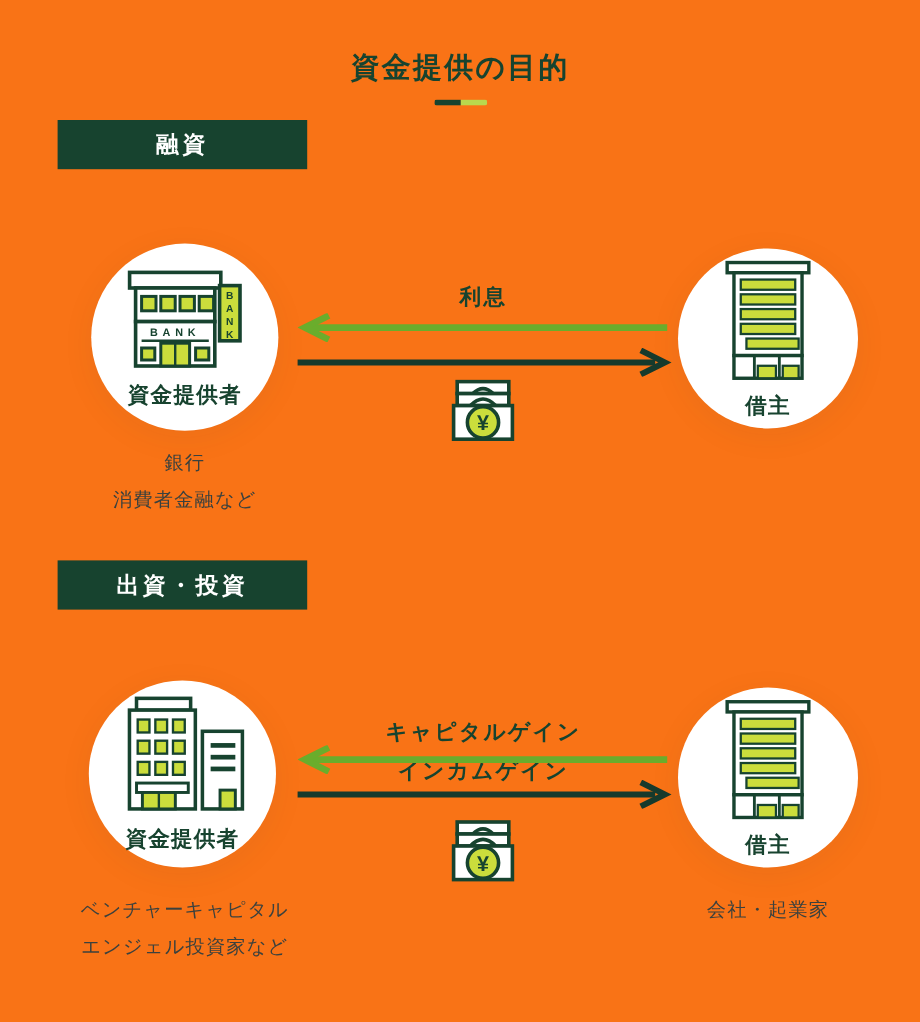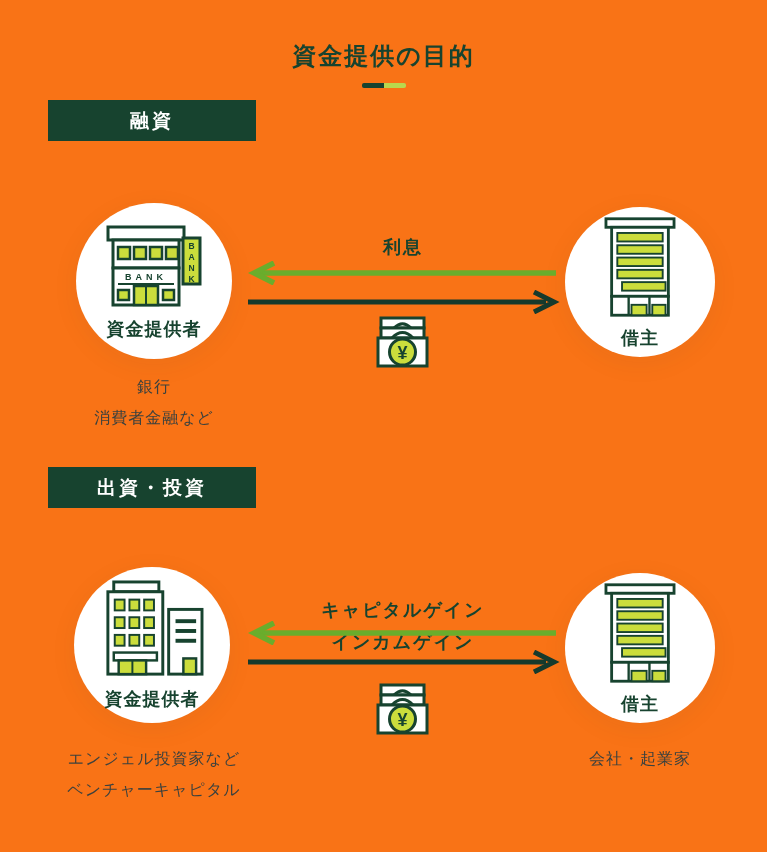--- a/index.html
+++ b/index.html
@@ -217,20 +217,20 @@
     <rect x="7" y="2" width="43" height="10" fill="#ffffff" stroke="#17432f" stroke-width="3"></rect>
     <path d="M20 12 Q28.5 3.5 37 12" fill="none" stroke="#17432f" stroke-width="3"></path>
     <rect x="7" y="12" width="43" height="10" fill="#ffffff" stroke="#17432f" stroke-width="3"></rect>
     <path d="M18 22 Q28.5 11 39 22" fill="none" stroke="#17432f" stroke-width="3"></path>
     <rect x="4" y="22" width="49" height="28" fill="#ffffff" stroke="#17432f" stroke-width="3"></rect>
     <circle cx="28.5" cy="36" r="13" fill="#cbdd3c" stroke="#17432f" stroke-width="3"></circle>
     <text x="28.5" y="42.5" font-size="18" font-weight="bold" fill="#17432f" text-anchor="middle">¥</text>
   </svg>
 
   <div class="caption cap-prov2">
+    <div>ベンチャーキャピタル</div>
     <div>エンジェル投資家など</div>
-    <div>ベンチャーキャピタル</div>
   </div>
   <div class="caption cap-borr2">
     <div>会社・起業家</div>
   </div>
 
 </div>
 
 </body></html>

